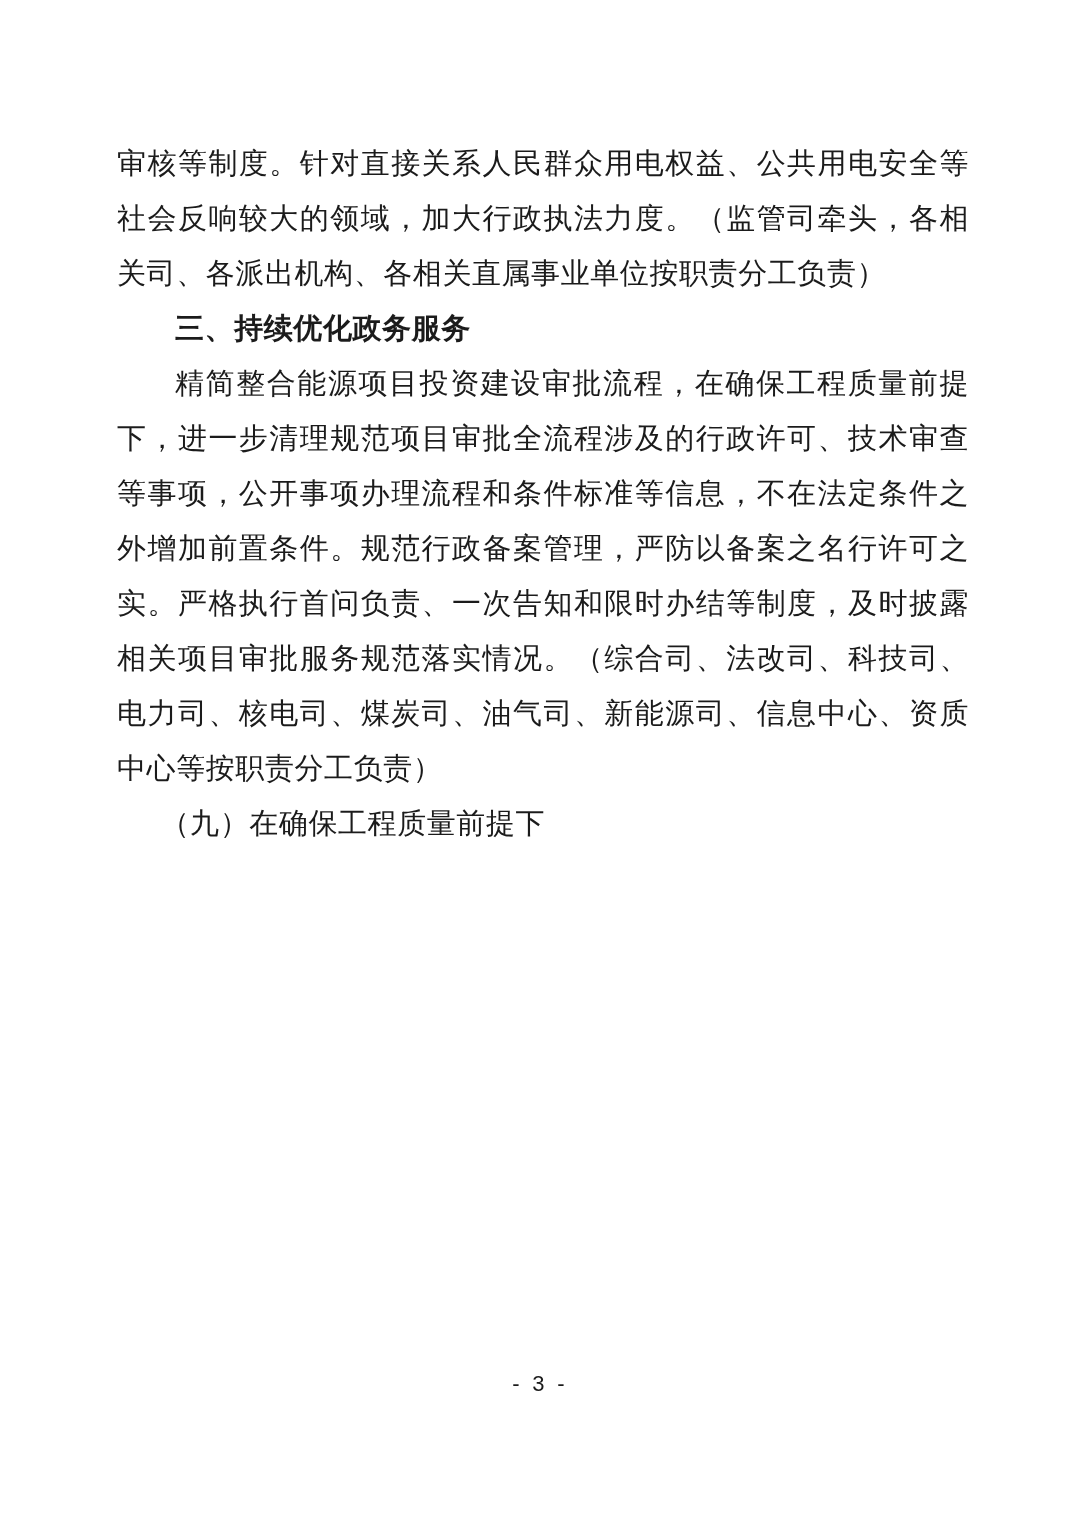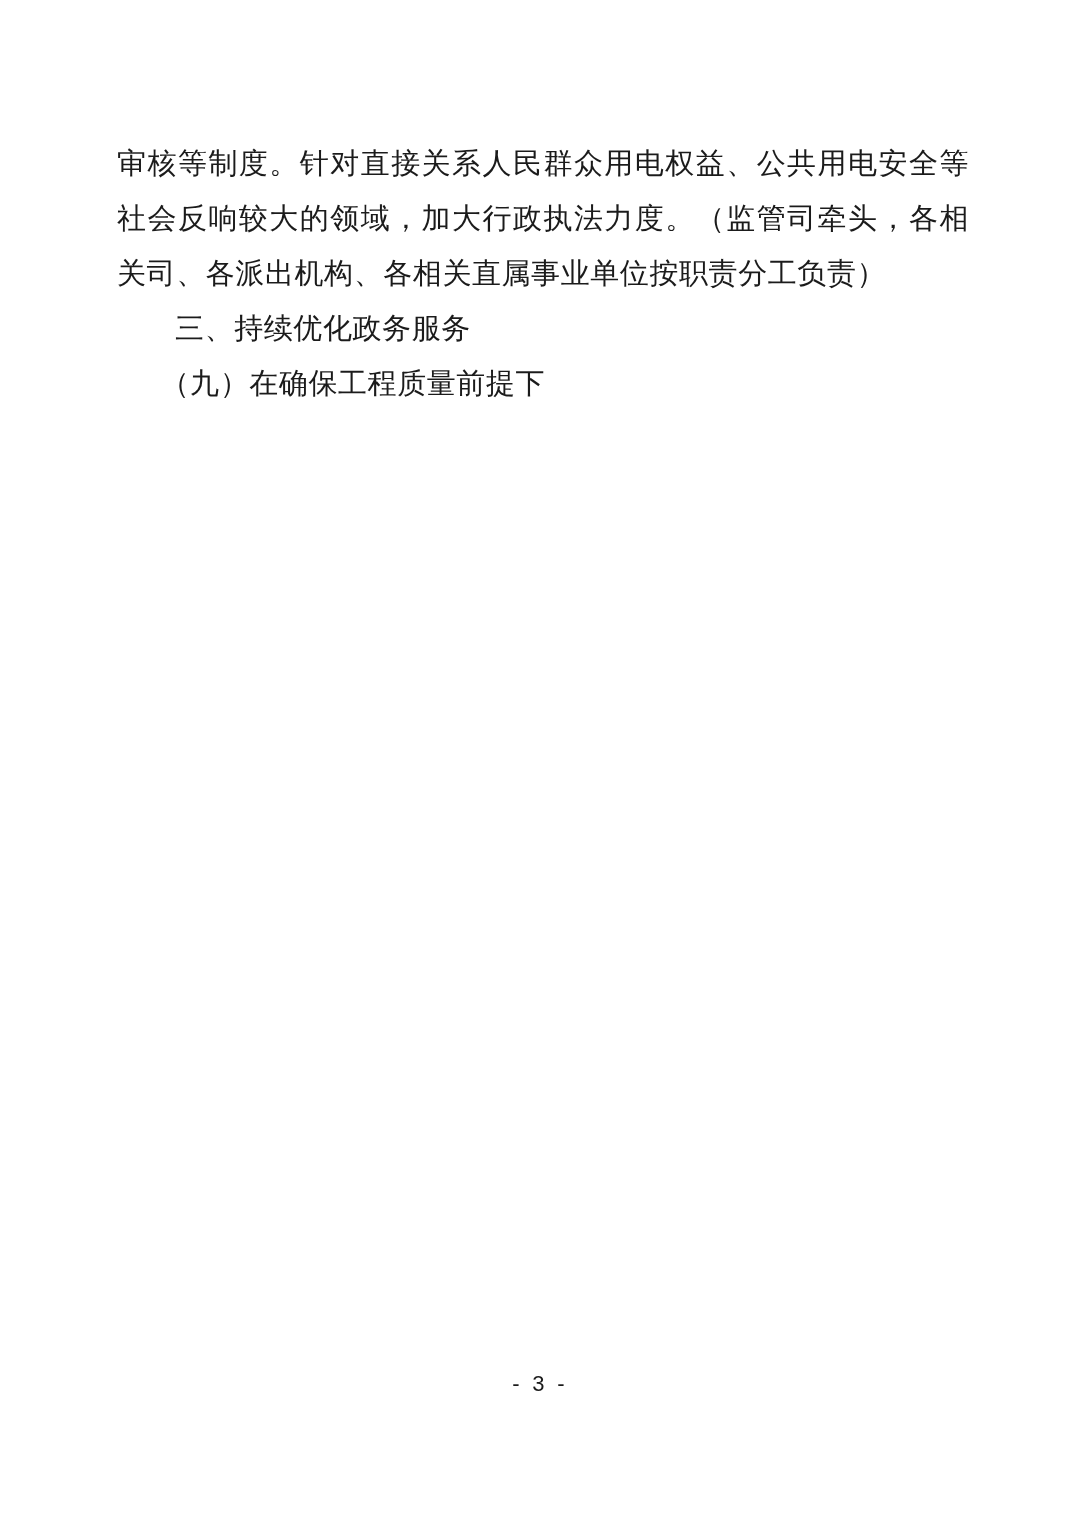--- a/index.html
+++ b/index.html
@@ -38,21 +38,21 @@
   .para-continued {
     text-indent: 0;
   }
   
   .para-body {
     text-indent: 2em;
   }
   
   .heading-section {
     font-family: "Liberation Sans", "DejaVu Sans", sans-serif;
-    font-weight: normal;
+    font-weight: bold;
     text-indent: 2em;
     letter-spacing: 0.04em;
   }
   
   .heading-subsection {
     text-indent: 1.5em;
     letter-spacing: 0.14em;
   }
   .page-number {
     position: absolute;
@@ -67,17 +67,18 @@
     letter-spacing: 0.15em;
   }
 </style>
 </head>
 <body>
 
 <div class="page">
   <div class="content">
     <p class="para-continued">审核等制度。针对直接关系人民群众用电权益、公共用电安全等社会反响较大的领域，加大行政执法力度。（监管司牵头，各相关司、各派出机构、各相关直属事业单位按职责分工负责）</p>
     <p class="heading-section">三、持续优化政务服务</p>
+    <p class="para-body">精简整合能源项目投资建设审批流程，在确保工程质量前提下，进一步清理规范项目审批全流程涉及的行政许可、技术审查等事项，公开事项办理流程和条件标准等信息，不在法定条件之外增加前置条件。规范行政备案管理，严防以备案之名行许可之实。严格执行首问负责、一次告知和限时办结等制度，及时披露相关项目审批服务规范落实情况。（综合司、法改司、科技司、电力司、核电司、煤炭司、油气司、新能源司、信息中心、资质中心等按职责分工负责）</p>
     <p class="heading-subsection">（九）在确保工程质量前提下</p>
   </div>
 
   <div class="page-number">- 3 -</div>
 </div>
 
 </body></html>

